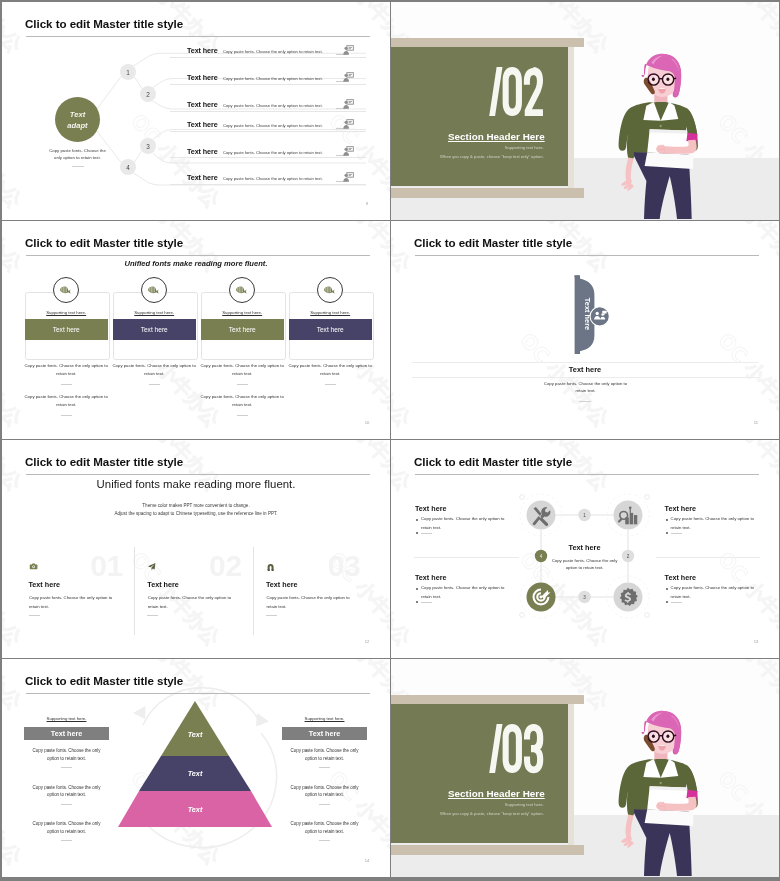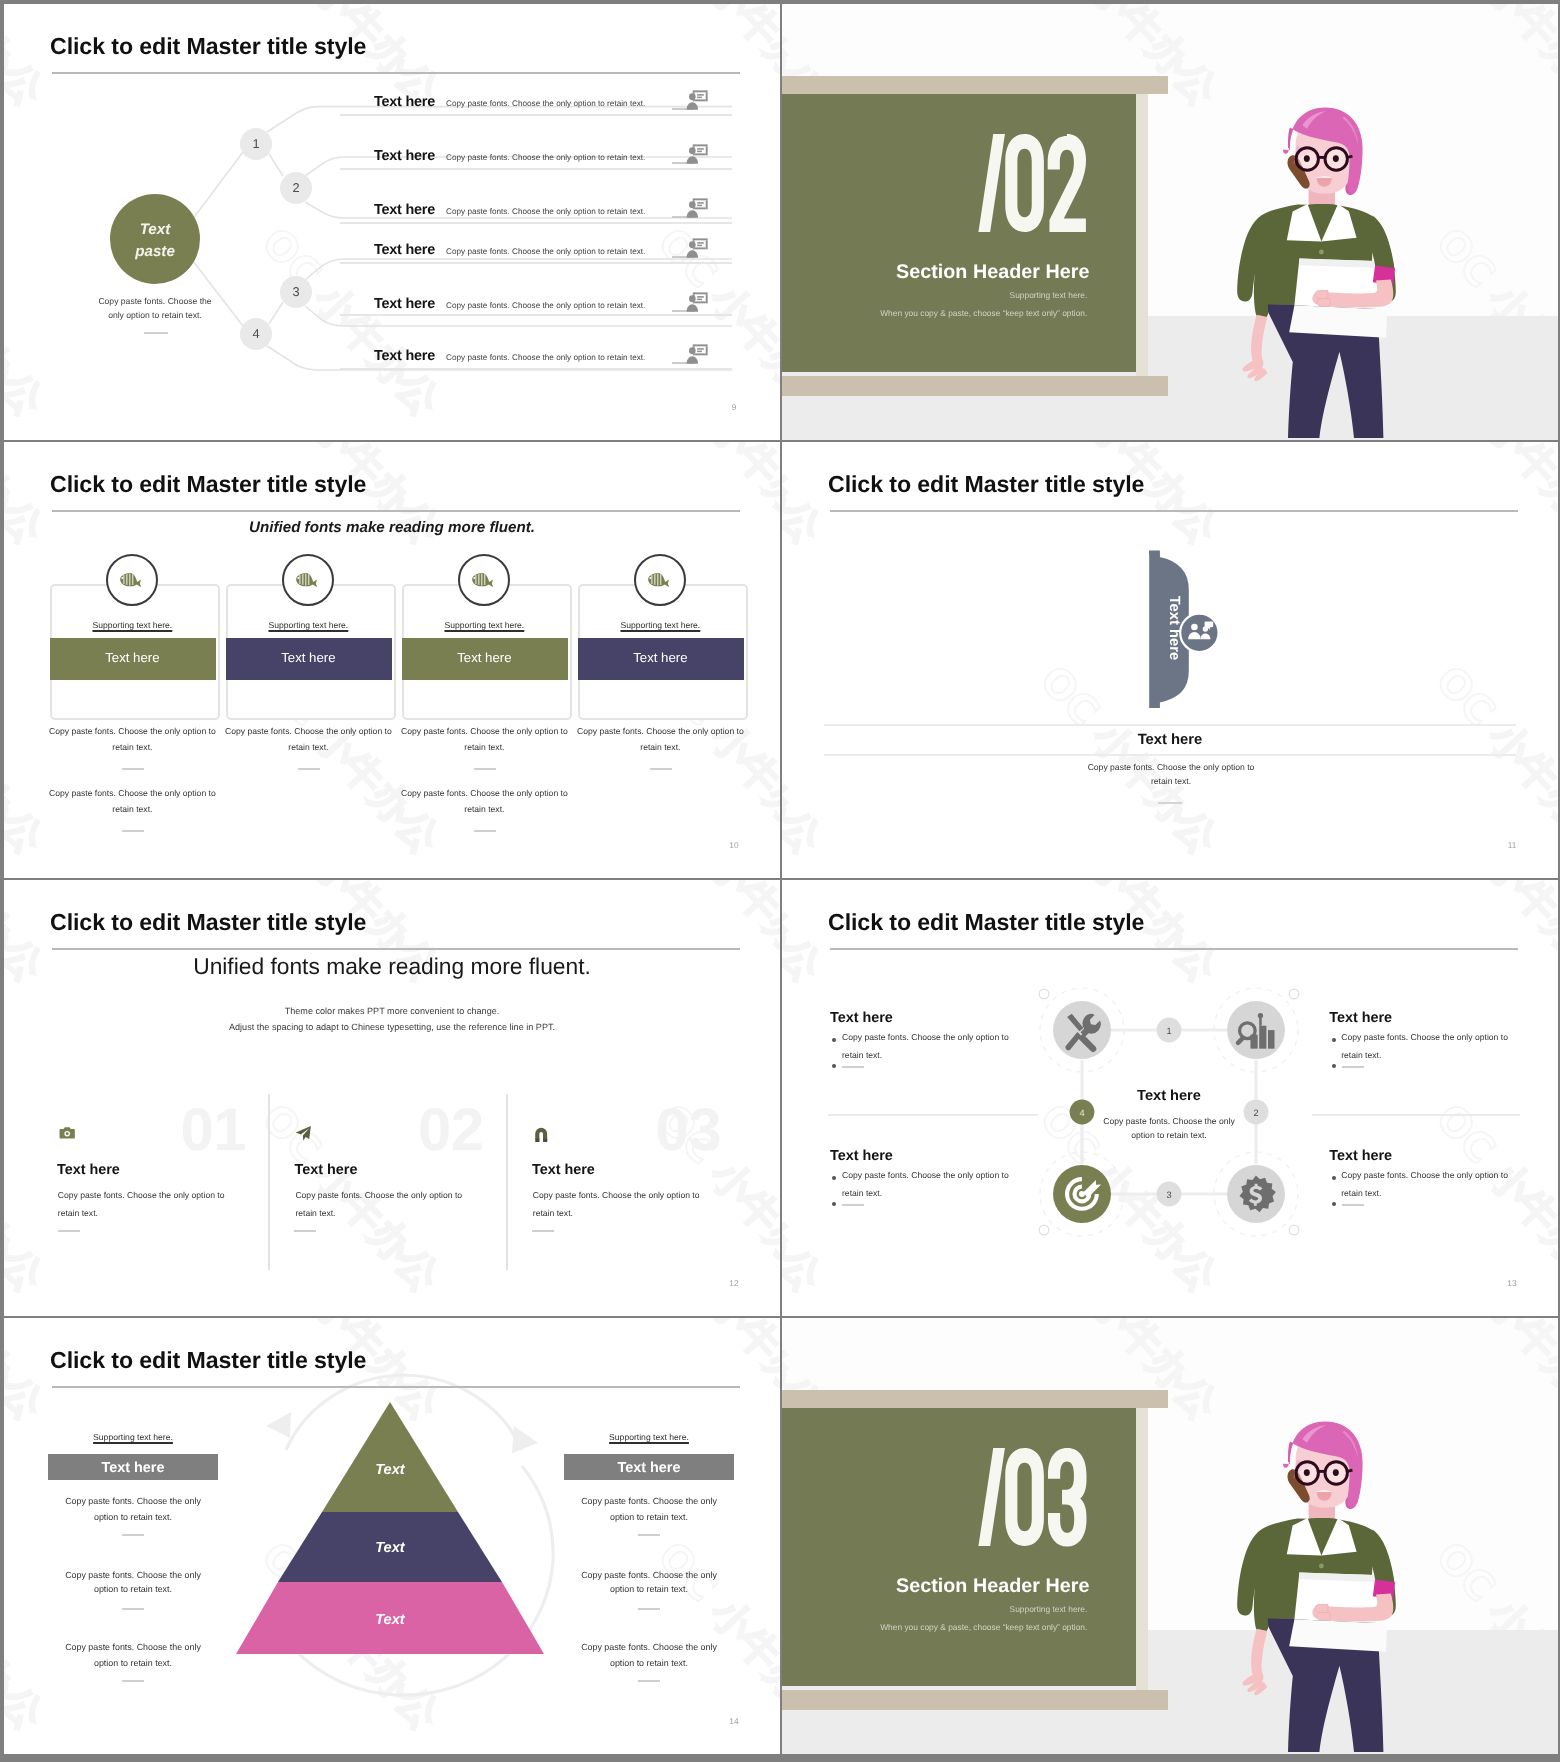--- a/index.html
+++ b/index.html
@@ -40,21 +40,21 @@
   .s1 .ricon{position:absolute;width:11.5px;height:11.5px;}
 
   
   .sec{background:#fdfdfd;}
   .sec .floor{position:absolute;left:0;top:156px;width:388px;height:62px;background:#ececec;}
   .sec .board{position:absolute;left:0;top:40px;width:177px;height:144px;background:#747a54;}
   .sec .board-top{position:absolute;left:0;top:36px;width:193px;height:9px;background:#cbc0ae;z-index:3;}
   .sec .board-bot{position:absolute;left:0;top:186px;width:193px;height:10px;background:#cbc0ae;z-index:3;}
   .sec .board-side{position:absolute;left:177px;top:44px;width:6px;height:143px;background:#e6e1d6;z-index:2;}
   .sec .bignum{position:absolute;left:0;top:-40px;width:177px;height:190px;}
-  .sec .sechead{position:absolute;left:0;top:88.5px;width:153.7px;text-align:right;font-size:9.85px;font-weight:bold;color:#ffffff;letter-spacing:0.02px;}
+  .sec .sechead{position:absolute;left:0;top:88.5px;width:153.7px;text-align:right;font-size:9.85px;font-weight:bold;color:#ffffff;letter-spacing:0.02px;text-decoration:underline;}
   .sec .secsub{position:absolute;left:0;top:103px;width:152.7px;text-align:right;font-size:4.2px;color:#d3d3c6;}
   .sec .secnote{position:absolute;left:0;top:112px;width:152.7px;text-align:right;font-size:4.2px;color:#d3d3c6;}
   .sec .char{position:absolute;left:221px;top:51px;width:101px;height:166px;z-index:5;}
 
   
   .s3sub{position:absolute;left:0;top:37.5px;width:388px;text-align:center;font-size:7.6px;font-weight:bold;font-style:italic;color:#1a1a1a;}
   .s3card{position:absolute;top:71px;width:83px;height:66px;background:#fff;border:0.7px solid #e3e3e3;border-radius:2.5px;}
   .s3ic{position:absolute;top:56px;width:24px;height:24px;border-radius:50%;background:#fff;border:0.9px solid #3a3a3a;}
   .s3sup{position:absolute;font-size:4.3px;color:#2f2f2f;text-align:center;width:83px;text-decoration:underline;}
   .s3band{position:absolute;height:21px;width:83px;display:flex;align-items:center;justify-content:center;font-size:6.6px;color:#fff;}
@@ -125,21 +125,21 @@
       <path d="M150.5 86 L159 80 Q164 76.5 170 76.5 L364 76.5"></path>
       <path d="M150.5 99 L159 104 Q164 107 170 107 L364 107"></path>
       <path d="M150.5 138 L159 131 Q164 127.5 170 127.5 L364 127.5"></path>
       <path d="M150.5 151 L159 158 Q164 161 170 161 L364 161"></path>
       <path d="M131.5 171 L147 181 Q152 183 157 183 L364 183"></path>
     </g>
   </svg>
 
   <div class="greencirc">
     <span>Text</span>
-    <span>paste</span>
+    <span>adapt</span>
   </div>
   <div class="ccap">Copy paste fonts. Choose the only option to retain text.</div>
   <div class="cdash"></div>
 
   <div class="node" style="left:118px;top:62px">1</div>
   <div class="node" style="left:138px;top:84px">2</div>
   <div class="node" style="left:138px;top:136px">3</div>
   <div class="node" style="left:118px;top:157px">4</div>
 
   <div id="s1rows">

